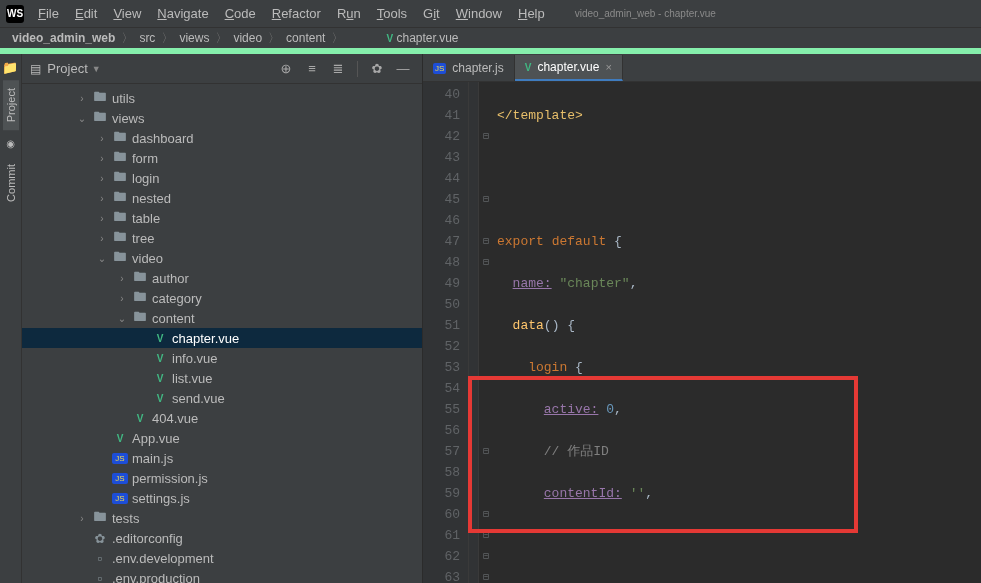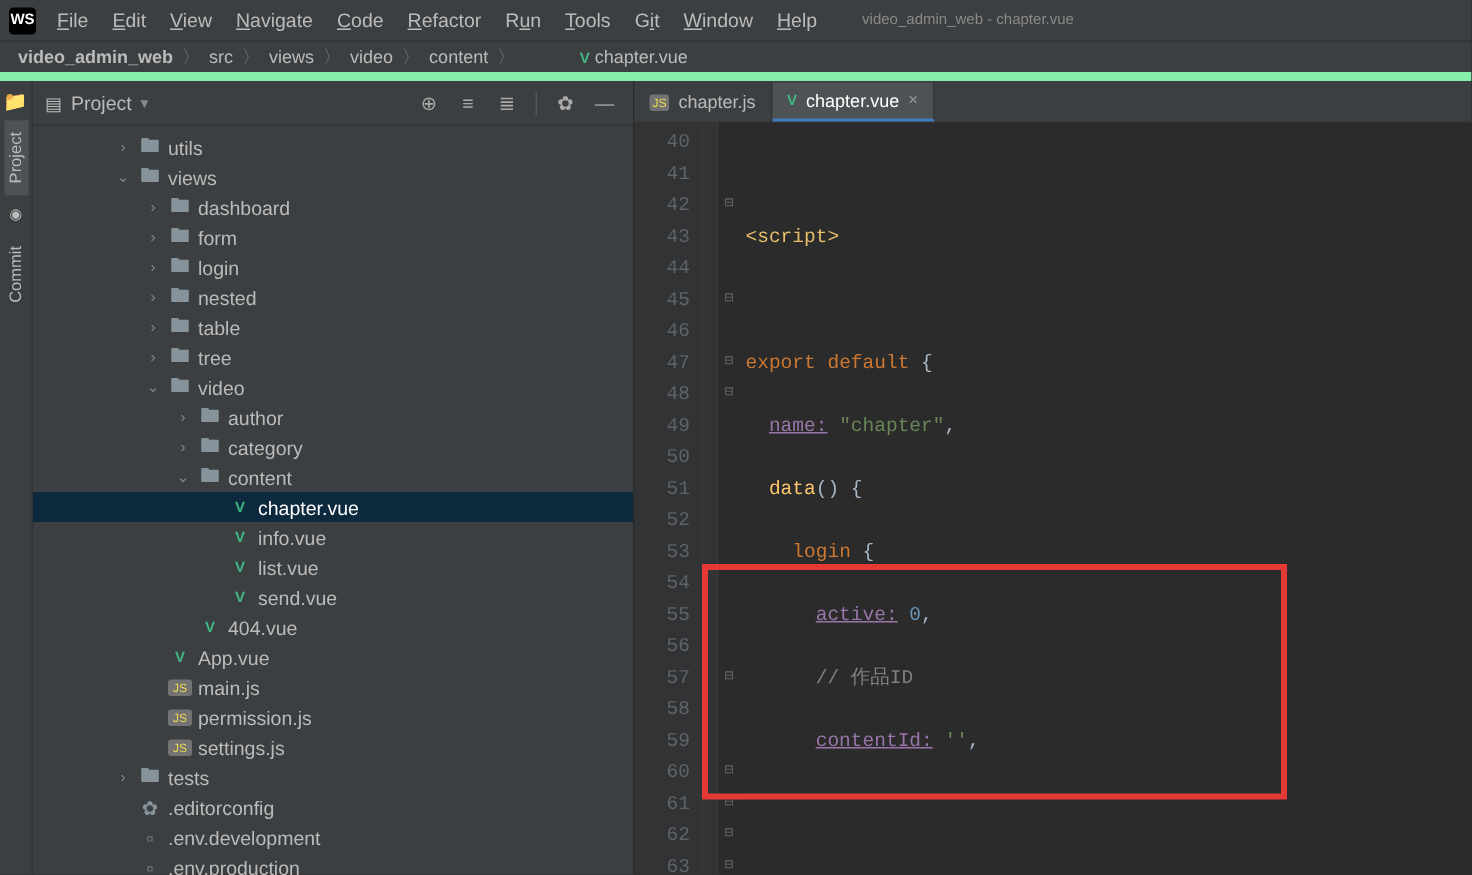--- a/index.html
+++ b/index.html
@@ -108,21 +108,21 @@
 }
 .node.selected { background: #0d293e; color: #fff; }
 .node .chev { width: 12px; display:inline-flex; justify-content:center; color:#888; font-size:10px;}
 .node .sp { display:inline-block; }
 .node .icn { width:16px; margin:0 4px; display:inline-flex; align-items:center; justify-content:center;}
 .node .lbl { }
 
 .folder-icon { color:#87939a; }
 .folder-open { color:#87939a; }
 .vue-icon { color:#41b883; font-size:10px; font-weight:bold;}
-.js-icon { color:#f0db4f; background:#737373; font-size:8px; padding:1px 2px; border-radius:2px;}
+.js-icon { color:#f0db4f; background:#1d4ed8; font-size:8px; padding:1px 2px; border-radius:2px;}
 .file-icon { color:#87939a; }
 
 .editor-area {
   flex: 1;
   background: #2b2b2b;
   display: flex;
   flex-direction: column;
   min-width:0;
 }
 .editor-tabs {
@@ -461,22 +461,22 @@
           <div></div>
           <div>⊟</div>
           <div></div>
           <div></div>
           <div>⊟</div>
           <div>⊟</div>
           <div>⊟</div>
           <div>⊟</div>
       </div>
       <div class="code">
+<div><span class="tag">&lt;/template&gt;</span></div>
 <div> </div>
-<div><span class="tag">&lt;script&gt;</span></div>
 <div> </div>
 <div><span class="kw">export</span> <span class="kw">default</span> <span class="br">{</span></div>
 <div>  <span class="prop">name:</span> <span class="str">"chapter"</span><span class="br">,</span></div>
 <div>  <span class="fn">data</span><span class="br">() {</span></div>
 <div>    <span class="kw">login</span> <span class="br">{</span></div>
 <div>      <span class="prop">active:</span> <span class="num">0</span><span class="br">,</span></div>
 <div>      <span class="cm">// 作品ID</span></div>
 <div>      <span class="prop">contentId:</span> <span class="str">''</span><span class="br">,</span></div>
 
 

